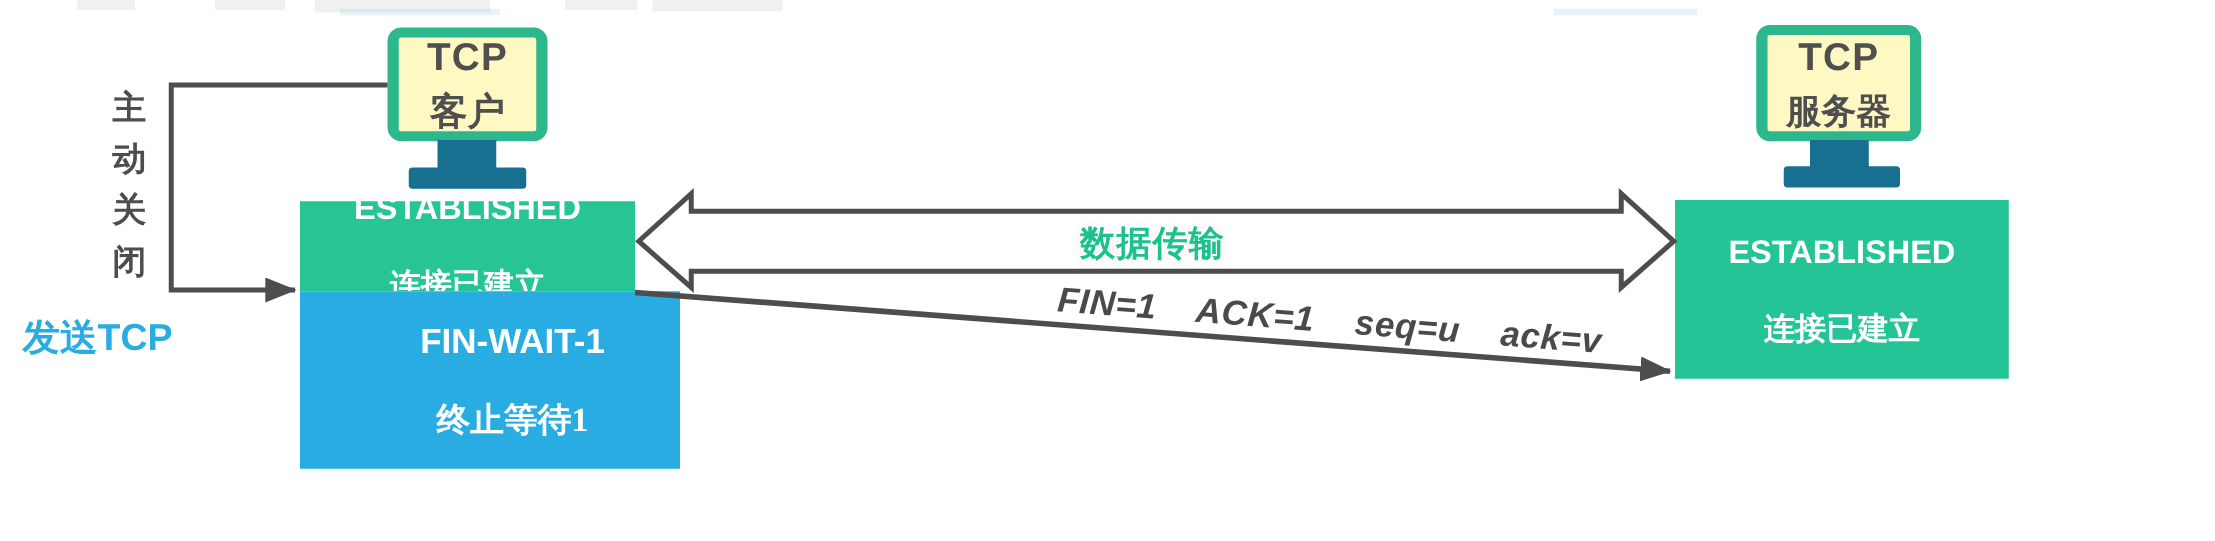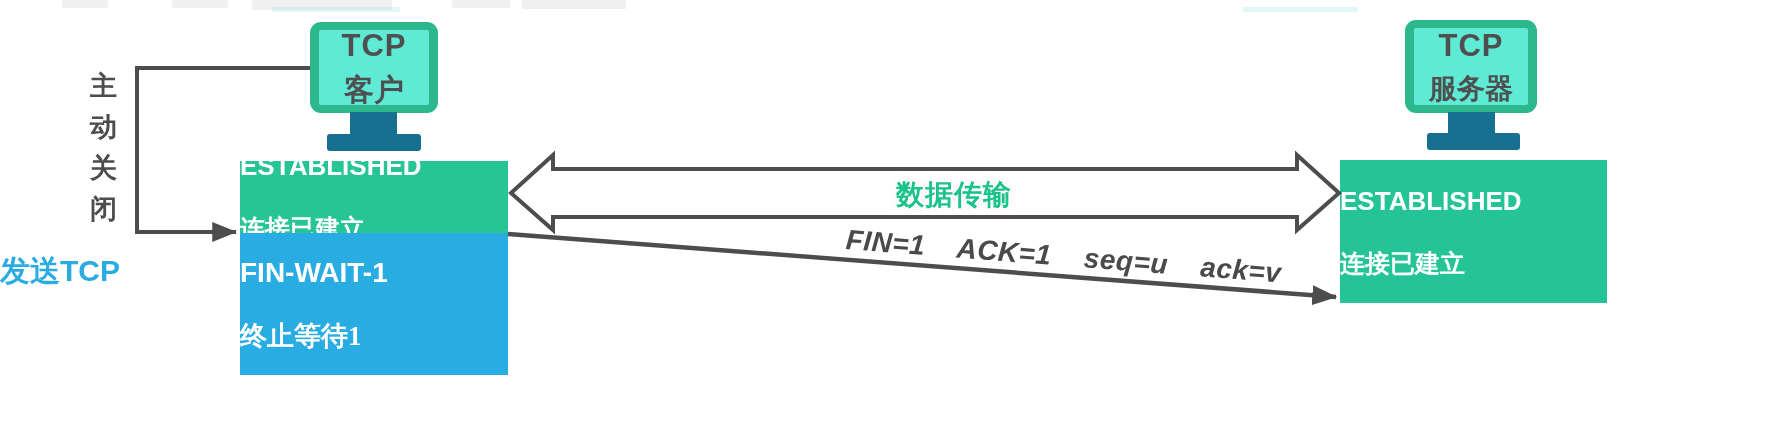--- a/index.html
+++ b/index.html
@@ -9,59 +9,59 @@
   }
   
   .art{position:absolute;top:0;height:8px;background:rgba(150,150,150,.14);}
   .art.cyan{top:7px;height:5px;background:rgba(110,205,220,.18);}
 
   
   .monitor-frame{position:absolute;background:#2db78d;border-radius:11px;}
   .monitor-frame.client{left:310px;top:22px;width:128px;height:91px;}
   .monitor-frame.server{left:1405px;top:20px;width:132px;height:93px;}
   .monitor-screen{
-    position:absolute;left:9px;top:8px;right:9px;bottom:8px;background:#5eead4;border-radius:2px;
+    position:absolute;left:9px;top:8px;right:9px;bottom:8px;background:#fef9c3;border-radius:2px;
     display:flex;flex-direction:column;align-items:center;justify-content:center;
     color:#4f4f4f;font-weight:700;line-height:1;
   }
   .monitor-screen .en{font-size:31px;letter-spacing:1px;}
   .monitor-screen .zh{font-size:30px;margin-top:14px;}
   .monitor-frame.server .zh{font-size:28px;letter-spacing:0;}
   .stand{position:absolute;background:#17708f;}
   .neck.client{left:350px;top:112px;width:47px;height:23px;}
   .base.client{left:327px;top:134px;width:94px;height:17px;border-radius:3px;}
   .neck.server{left:1448px;top:112px;width:47px;height:22px;}
   .base.server{left:1427px;top:133px;width:93px;height:17px;border-radius:3px;}
 
   
   .box{
-    position:absolute;display:flex;flex-direction:column;align-items:flex-start;justify-content:center;
+    position:absolute;display:flex;flex-direction:column;align-items:center;justify-content:center;
     color:#ffffff;font-weight:700;text-align:center;
   }
   .box .en{font-size:26px;line-height:31px;}
   .box .zh{font-size:25px;line-height:29px;margin-top:32px;}
   #client-est{left:240px;top:161px;width:268px;height:72px;background:#27c494;}
-  #client-fin{left:240px;top:233px;width:268px;height:142px;background:#29ace2;}
+  #client-fin{left:240px;top:233px;width:268px;height:142px;background:#29ace2;padding-left:36px;}
   #client-fin .en{font-size:28px;line-height:32px;}
   #client-fin .zh{font-size:27px;line-height:31px;font-family:Liberation Serif, serif;}
   #server-est{left:1340px;top:160px;width:267px;height:143px;background:#25c497;}
 
   
   #active-close{
     position:absolute;left:90px;top:73px;display:flex;flex-direction:column;gap:14px;
     font-size:27px;font-weight:700;color:#4d4d4d;line-height:1;
   }
   #send-release{
-    position:absolute;left:0;top:253px;font-size:30px;font-weight:700;
+    position:absolute;left:18px;top:253px;font-size:30px;font-weight:700;
     color:#29ace2;line-height:35px;
   }
 
   
   #dt-label{
-    position:absolute;left:832px;top:176px;width:180px;text-align:right;
+    position:absolute;left:832px;top:176px;width:180px;text-align:center;
     font-size:28px;font-weight:700;color:#1cc28c;letter-spacing:1px;
     text-shadow:-2px 0 #fff,2px 0 #fff,0 -2px #fff,0 2px #fff,
                 -1px -1px #fff,1px 1px #fff,-1px 1px #fff,1px -1px #fff,
                 0 0 7px rgba(255,170,200,.45);
   }
   #fin-label{
     position:absolute;left:846px;top:224px;font-size:28px;font-weight:700;font-style:italic;
     color:#4a4a4a;white-space:pre;word-spacing:8px;letter-spacing:.5px;
     transform:rotate(4.4deg);transform-origin:0 50%;
   }

